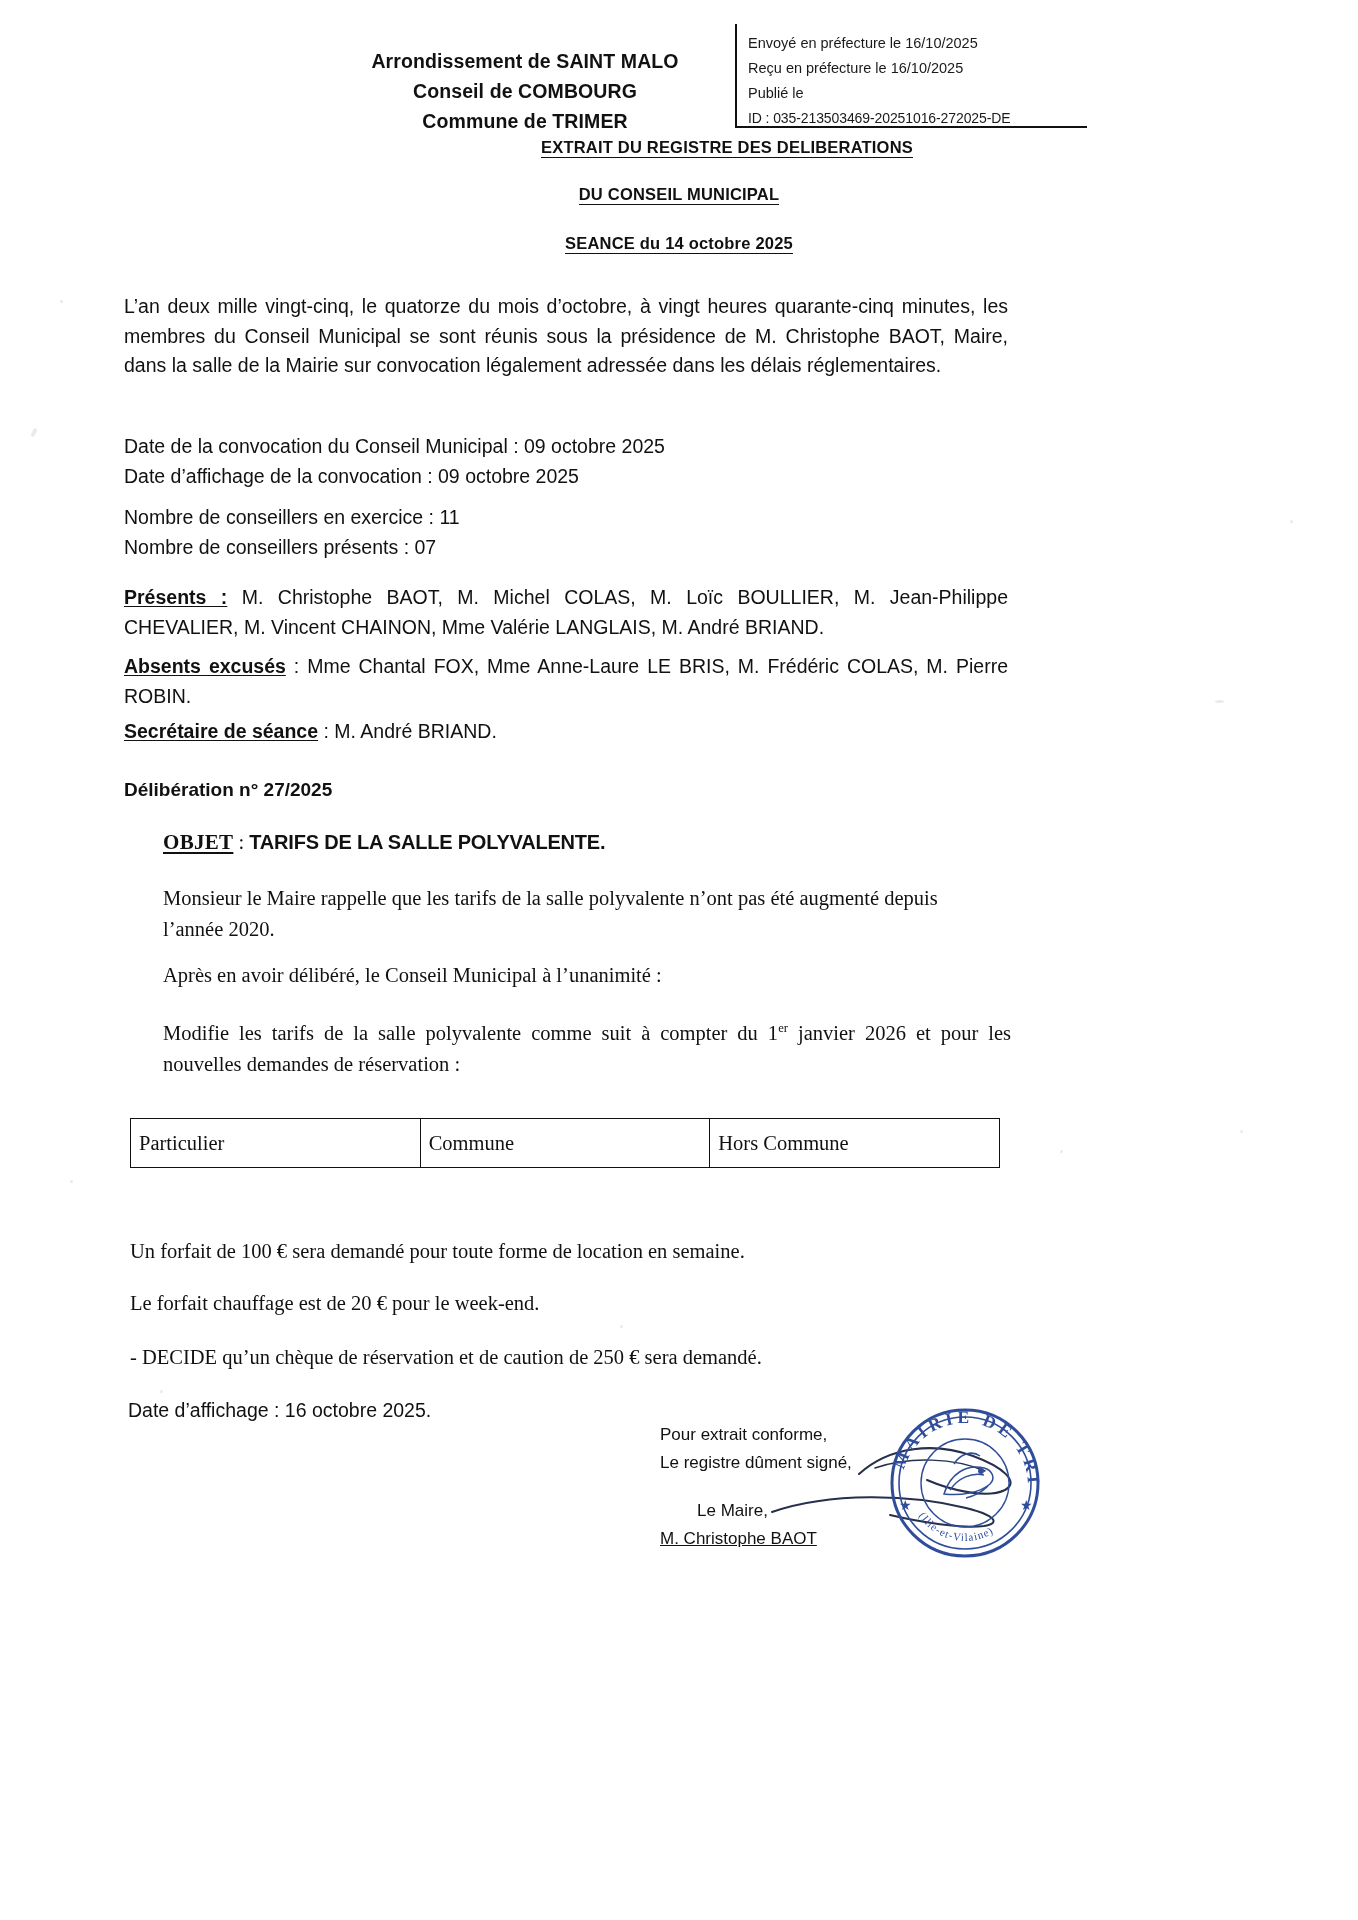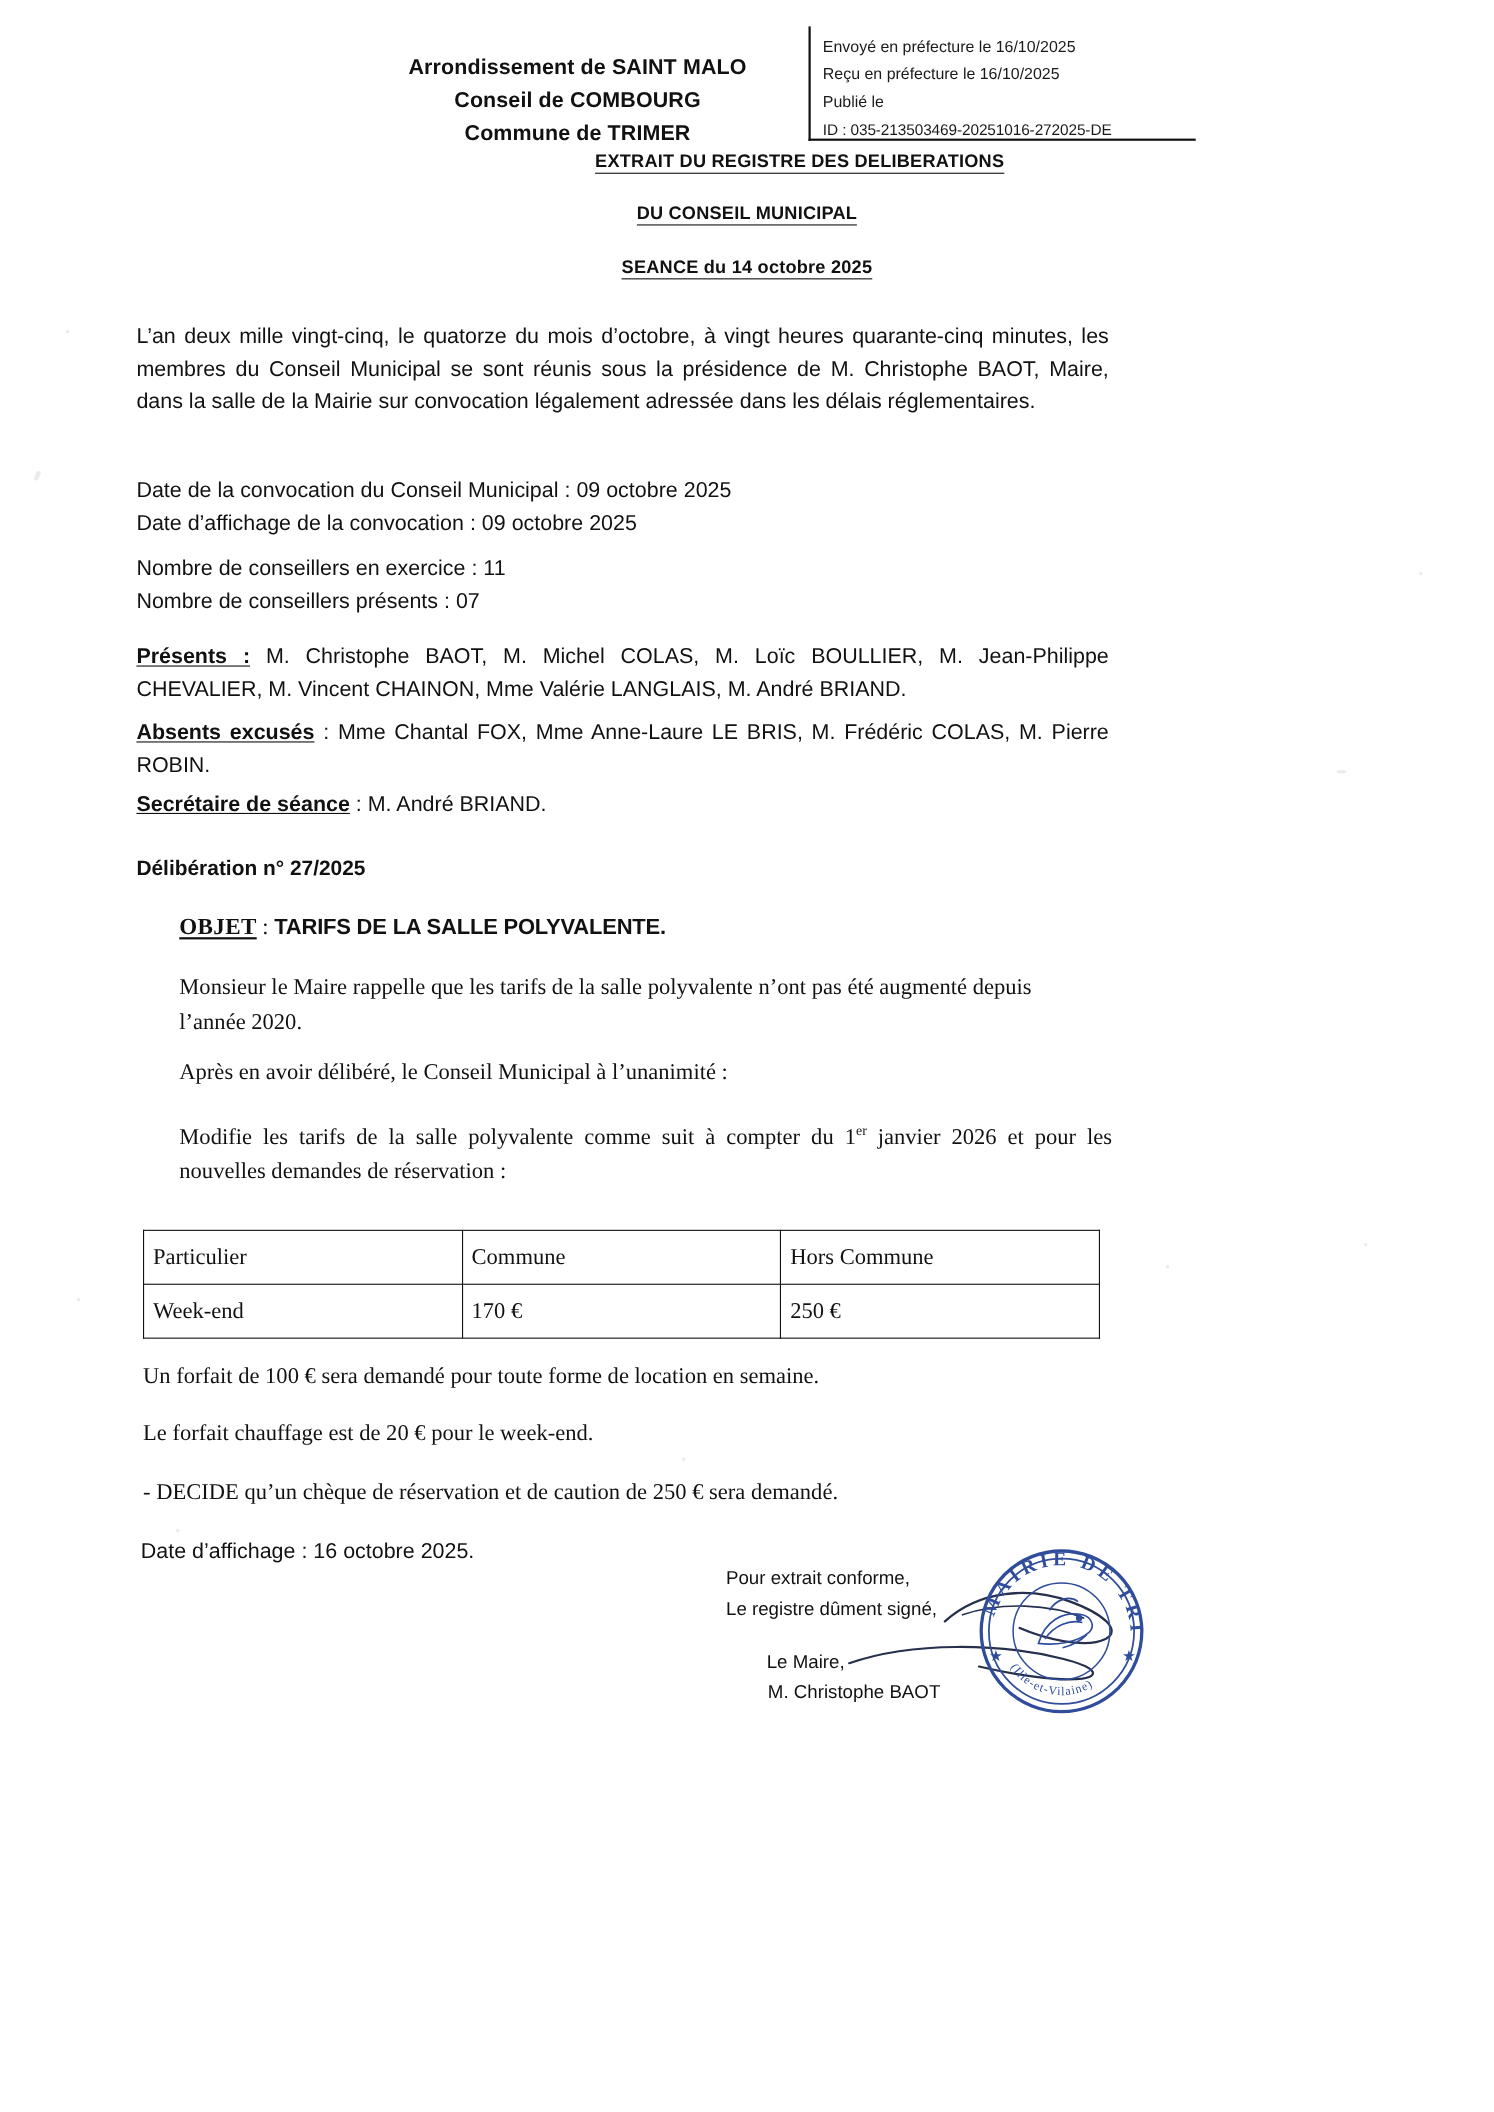--- a/index.html
+++ b/index.html
@@ -112,21 +112,21 @@
   .tarif-table td.c2{width:290px;}
 
   
   .sig{
     position:absolute;
     font-family:"Liberation Sans", sans-serif;
     font-size:17px;line-height:28px;color:#111;
   }
   #sig1{left:660px;top:1421px;}
   #sig2{left:697px;top:1497px;}
-  #sig3{left:698px;top:1525px;}
+  #sig3{left:660px;top:1525px;text-decoration:underline;}
 
   
   .mairie-stamp{
     position:absolute;left:880px;top:1398px;width:170px;height:165px;
     color:#2f4d9b;
   }
   .mairie-stamp svg{display:block;width:170px;height:165px;}
 
   
   .sig-stroke{position:absolute;color:#26304d;}
@@ -205,25 +205,20 @@
   <div class="serif" id="p-modifie">
     <span>Modifie les tarifs de la salle polyvalente comme suit à compter du 1</span><sup>er</sup><span> janvier 2026 et pour les nouvelles demandes de réservation :</span>
   </div>
 
   <table class="tarif-table">
     <tbody>
       <tr>
         <td class="c0">Particulier</td>
         <td class="c1">Commune</td>
         <td class="c2">Hors Commune</td>
-      </tr>
-      <tr>
-        <td class="c0">Week-end</td>
-        <td class="c1">170 €</td>
-        <td class="c2">250 €</td>
       </tr>
     </tbody>
   </table>
 
   <div class="serif" id="p-forfait100">Un forfait de 100 € sera demandé pour toute forme de location en semaine.</div>
   <div class="serif" id="p-chauffage">Le forfait chauffage est de 20 € pour le week-end.</div>
   <div class="serif" id="p-decide">- DECIDE qu’un chèque de réservation et de caution de 250 € sera demandé.</div>
   <div class="serif" id="p-affichage">Date d’affichage : 16 octobre 2025.</div>
 
   <div class="sig" id="sig1">

